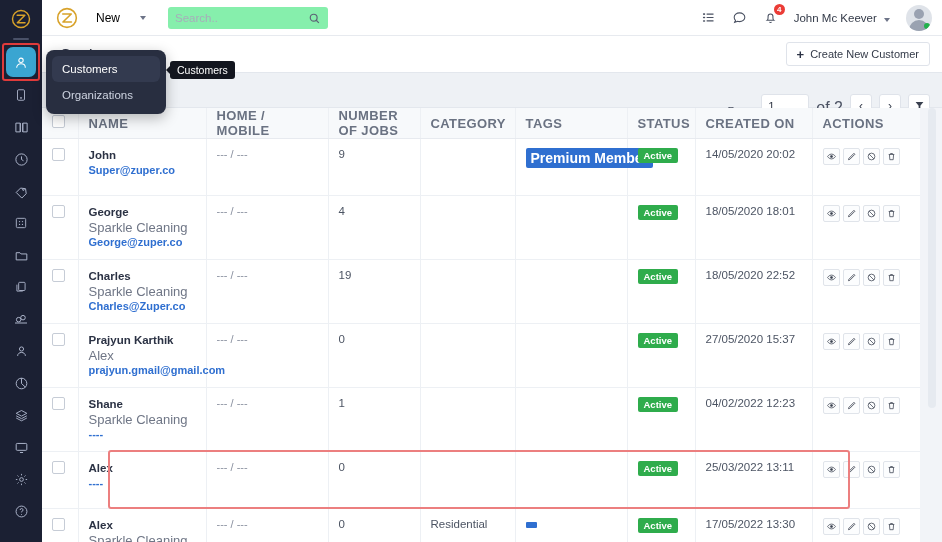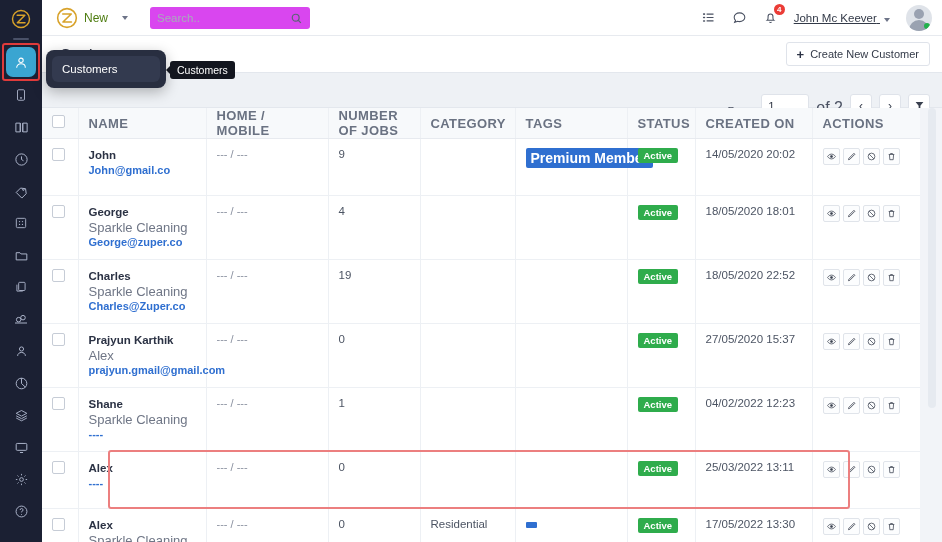--- a/index.html
+++ b/index.html
@@ -37,42 +37,42 @@
   }
 
   
   .topbar {
     position: absolute; left: 42px; top: 0; width: 900px; height: 36px;
     background: #ffffff; border-bottom: 1px solid #e7eaef;
     display: flex; align-items: center; z-index: 20;
   }
   .brand-logo { width: 34px; margin-left: 8px; display: flex; align-items: center; justify-content: center; }
   .new-btn {
-    display: flex; align-items: center; gap: 14px; 
-    font-size: 12px; color: #4d7c0f; cursor: pointer;
+    display: flex; align-items: center; gap: 20px; margin-left: 12px;
+    font-size: 12px; color: #000000; cursor: pointer;
   }
   .caret { width: 0; height: 0; border-left: 3.5px solid transparent; border-right: 3.5px solid transparent; border-top: 4px solid #6d7488; }
   .search-wrap {
-    margin-left: 22px; width: 160px; height: 22px; background: #d946ef; border-radius: 3px;
+    margin-left: 22px; width: 160px; height: 22px; background: #86efac; border-radius: 3px;
     display: flex; align-items: center; padding: 0 7px; position: relative;
   }
   .search-wrap input {
     border: 0; background: transparent; outline: none; font-size: 11.5px;
     color: #333a48; width: 124px; font-family: "Liberation Sans", sans-serif;
   }
   .search-wrap input::placeholder { color: #a7adba; }
   .search-ico { position: absolute; right: 7px; top: 4px; color: #5c6476; }
   .top-right { margin-left: auto; display: flex; align-items: center; gap: 16px; padding-right: 10px; }
   .ticon { color: #4a5162; cursor: pointer; display: flex; position: relative; }
   .badge {
     position: absolute; top: -6px; right: -7px; background: #eb3c36; color: #fff;
     font-size: 8px; line-height: 11px; min-width: 11px; height: 11px; border-radius: 6px;
     text-align: center; font-weight: bold; padding: 0 2px;
   }
-  .uname { font-size: 11.5px; color: #333a48; cursor: pointer; text-decoration: underline; }
+  .uname { font-size: 11.5px; color: #333a48; cursor: pointer; }
   .avatar {
     width: 26px; height: 26px; border-radius: 50%; background: #dfe3e9; position: relative;
     overflow: hidden; cursor: pointer;
   }
   .avatar .head { position: absolute; left: 8px; top: 4px; width: 10px; height: 10px; border-radius: 50%; background: #9aa2b1; }
   .avatar .body { position: absolute; left: 3px; top: 15px; width: 20px; height: 16px; border-radius: 10px 10px 0 0; background: #9aa2b1; }
   .avatar .dot { position: absolute; right: 2px; bottom: 2px; width: 6px; height: 6px; border-radius: 50%; background: #22b14c; z-index: 3; }
 
   
   .content { position: absolute; left: 42px; top: 36px; width: 900px; height: 506px; background: #ffffff; }
@@ -393,21 +393,21 @@
             <th>STATUS</th>
             <th>CREATED ON</th>
             <th>ACTIONS</th>
           </tr>
         </thead>
         <tbody id="tbody">
             <tr>
               <td><span class="cb"></span></td>
               <td>
                 <div class="cust-name">John</div>
-                <div class="cust-mail">John@gmail.co</div>
+                <div class="cust-mail">Super@zuper.co</div>
               </td>
               <td><span class="dashes">--- / ---</span></td>
               <td>9</td>
               <td></td>
               <td><span class="tag">Premium Member</span></td>
               <td><span class="status">Active</span></td>
               <td>14/05/2020 20:02</td>
               <td>
                 <div class="actions">
                   <span class="act">
@@ -677,16 +677,19 @@
       </table>
 
       <div class="row-highlight" id="rowHighlight" style="top: 342px; height: 59px;"></div>
     </div>
   </div>
 
   <div class="flyout">
     <div class="fly-item sel">
       <span>Customers</span>
     </div>
+    <div class="fly-item">
+      <span>Organizations</span>
+    </div>
   </div>
   <div class="tooltip">Customers</div>
 
 </div>
 
 </body></html>

